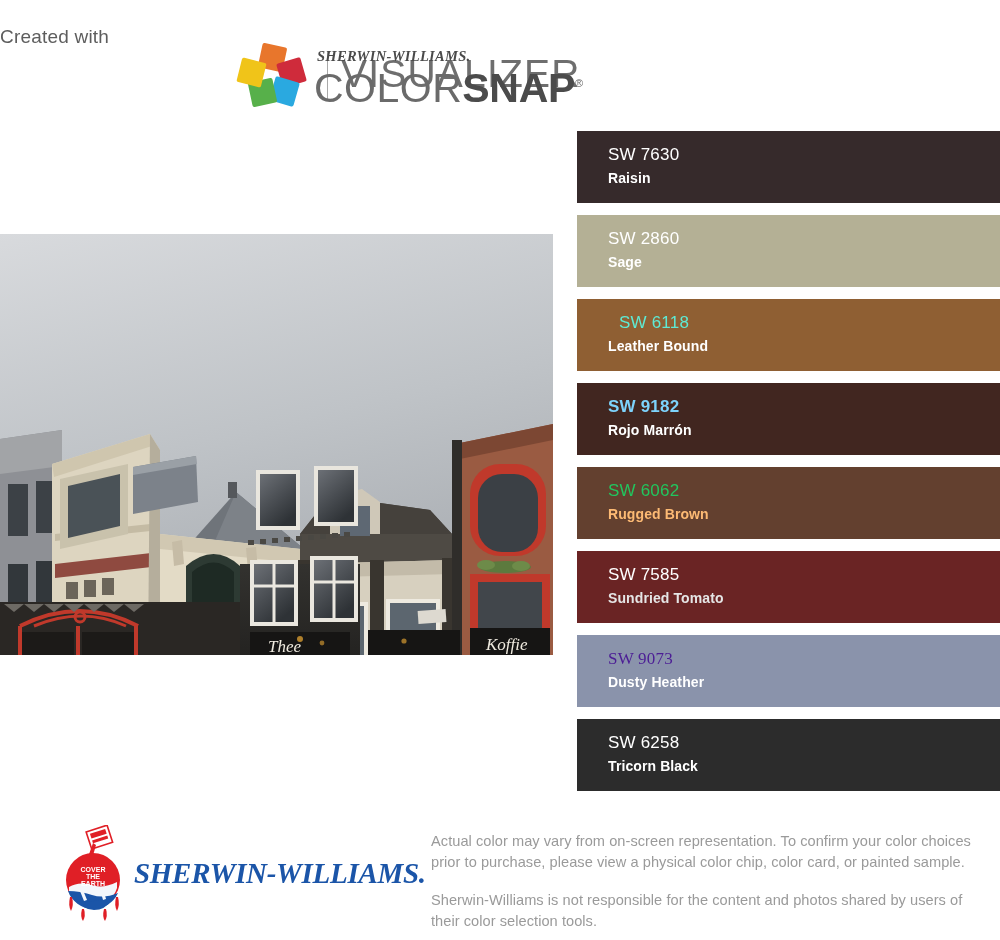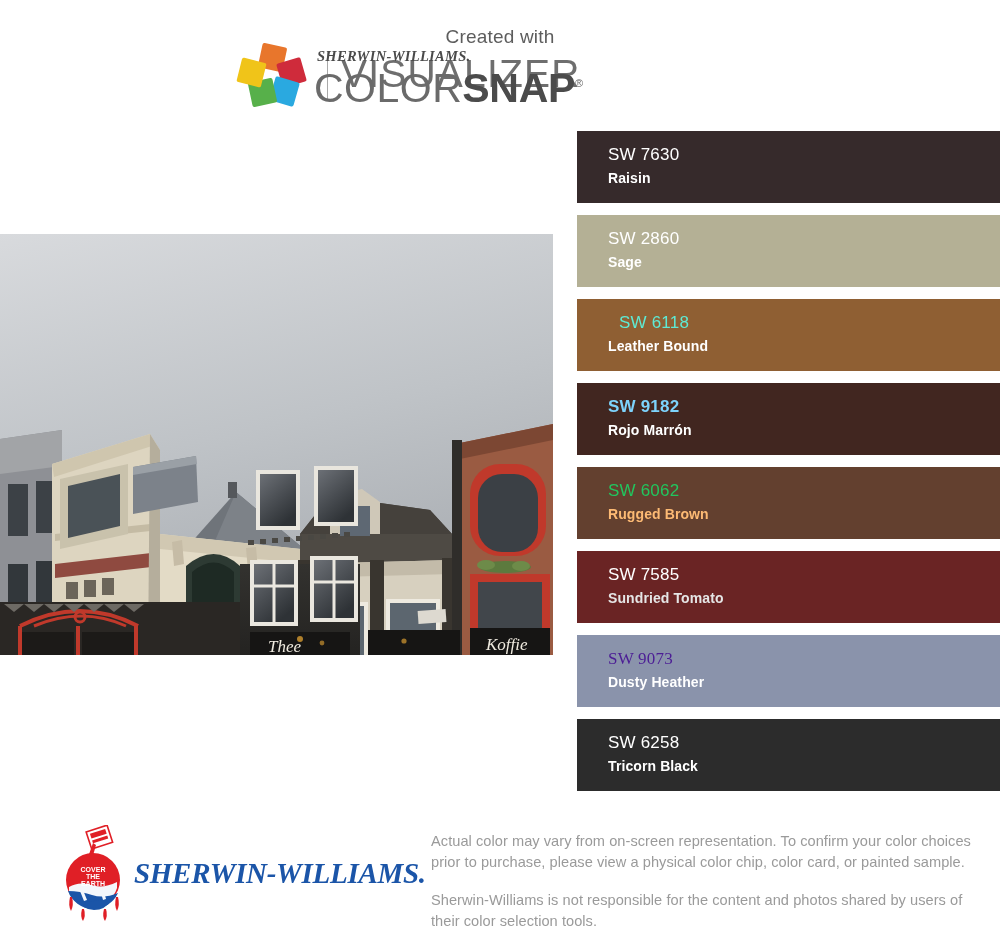--- a/index.html
+++ b/index.html
@@ -20,21 +20,20 @@
     position: absolute;
     top: 0; left: 0;
     width: 1000px;
     height: 120px;
   }
   #created-with {
     position: absolute;
     top: 26px;
     left: 0;
     width: 1000px;
-    text-align: center;
     font-size: 19px;
     color: #5d5d5d;
     letter-spacing: 0.2px;
   }
   #brand-lockup {
     position: absolute;
     top: 44px;
     left: 236px;
     width: 528px;
     height: 62px;

